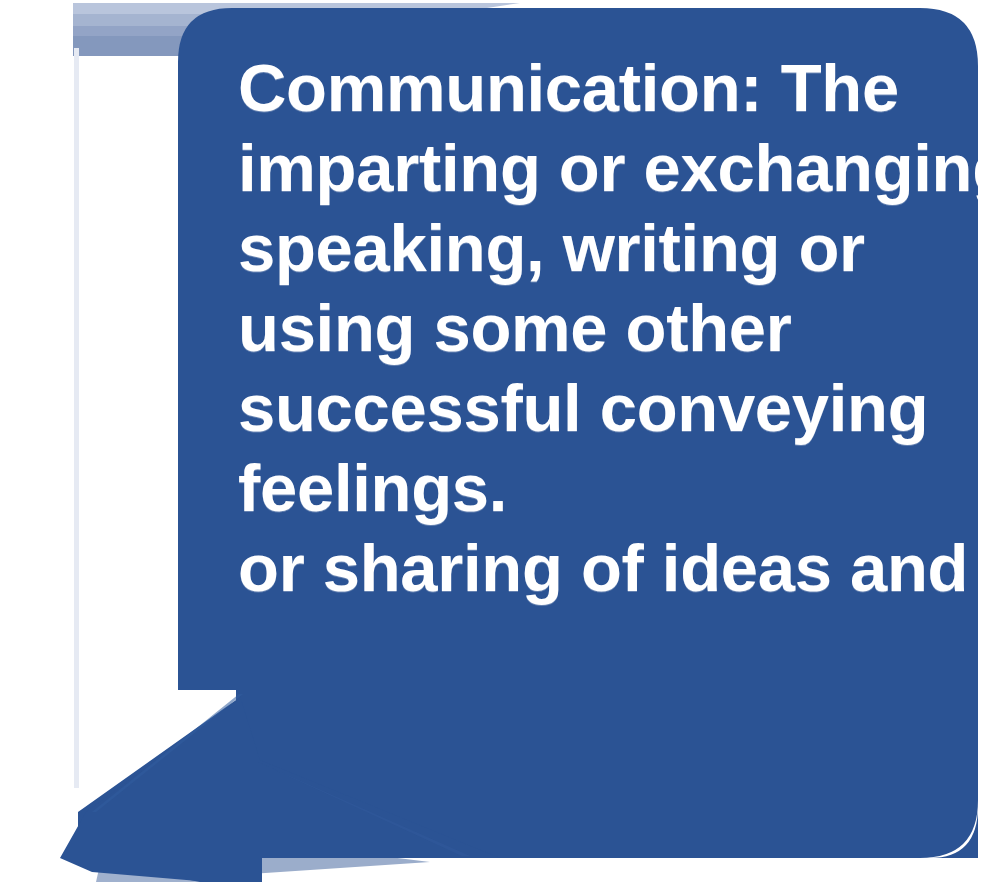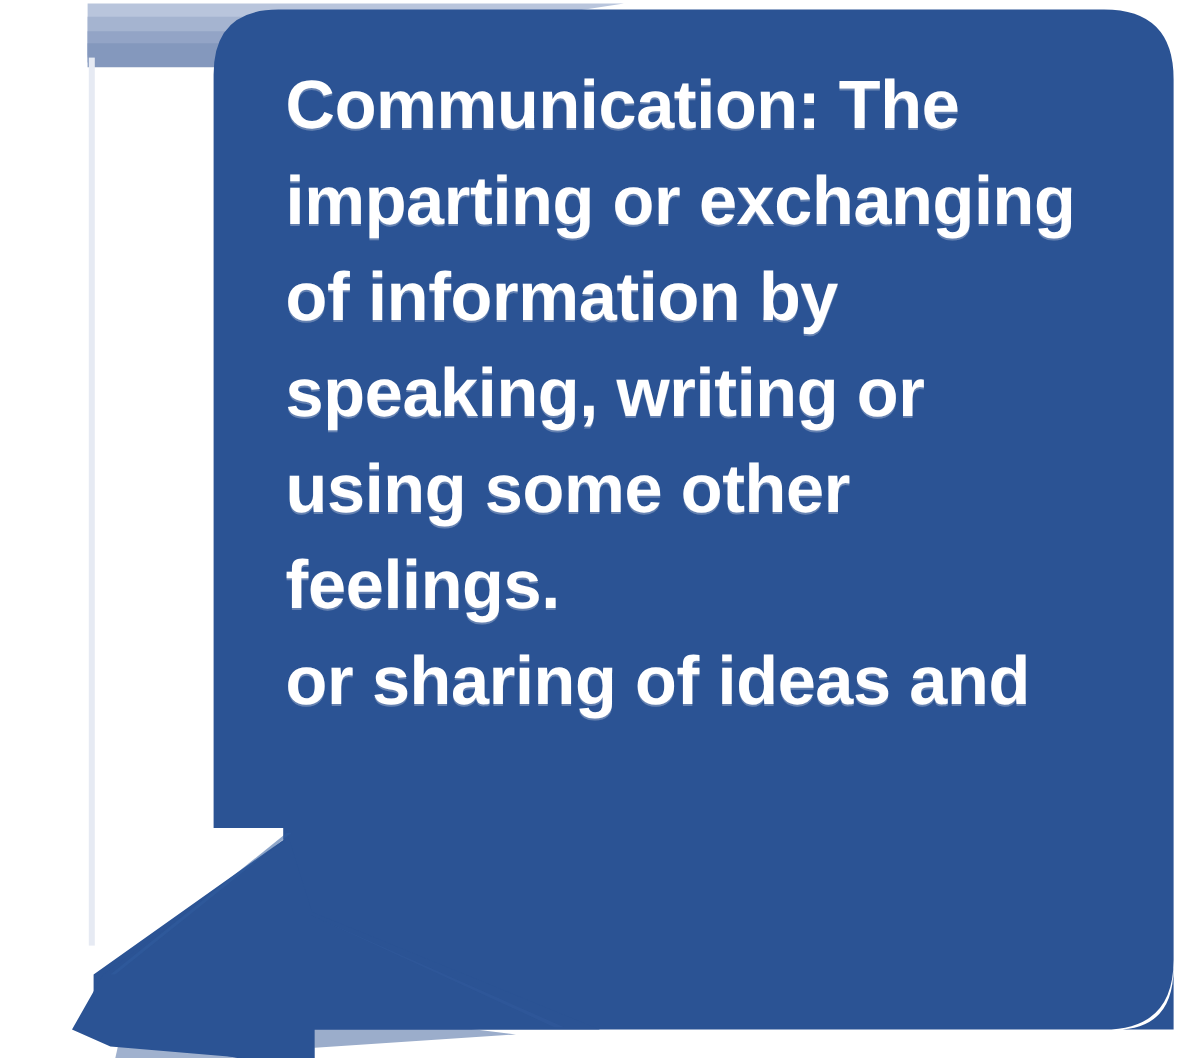--- a/index.html
+++ b/index.html
@@ -36,21 +36,21 @@
     left: 238px;
     top: 48px;
     width: 700px;
     z-index: 5;
   }
 
   .quote-line {
     color: #ffffff;
     font-family: "Liberation Sans", sans-serif;
     font-weight: bold;
-    font-size: 57px;
+    font-size: 67px;
     line-height: 80px;
     letter-spacing: -0.3px;
     white-space: pre;
     text-shadow: 0 1px 0 rgba(255,255,255,0.28);
   }
 </style>
 </head>
 <body>
 
 <div id="stage">
@@ -100,20 +100,20 @@
 
     <path d="M 239 694 L 243 694 L 96 812 L 92 812 Z" fill="#325c9e" opacity="0.55"></path>
     <path d="M 258 762 L 262 764 L 470 856 L 462 856 Z" fill="#325c9e" opacity="0.45"></path>
 
     <path d="M 930 858 L 978 858 L 978 806 Q 978 858 930 858 Z" fill="#2B5394"></path>
   </svg>
 
   <div id="quote-block">
     <div class="quote-line">Communication: The</div>
     <div class="quote-line">imparting or exchanging</div>
-    <div class="quote-line">of information by</div>
     <div class="quote-line">speaking, writing or</div>
     <div class="quote-line">using some other</div>
+    <div class="quote-line">successful conveying</div>
     <div class="quote-line">feelings.</div>
     <div class="quote-line">or sharing of ideas and</div>
   </div>
 
 </div>
 
 </body></html>

